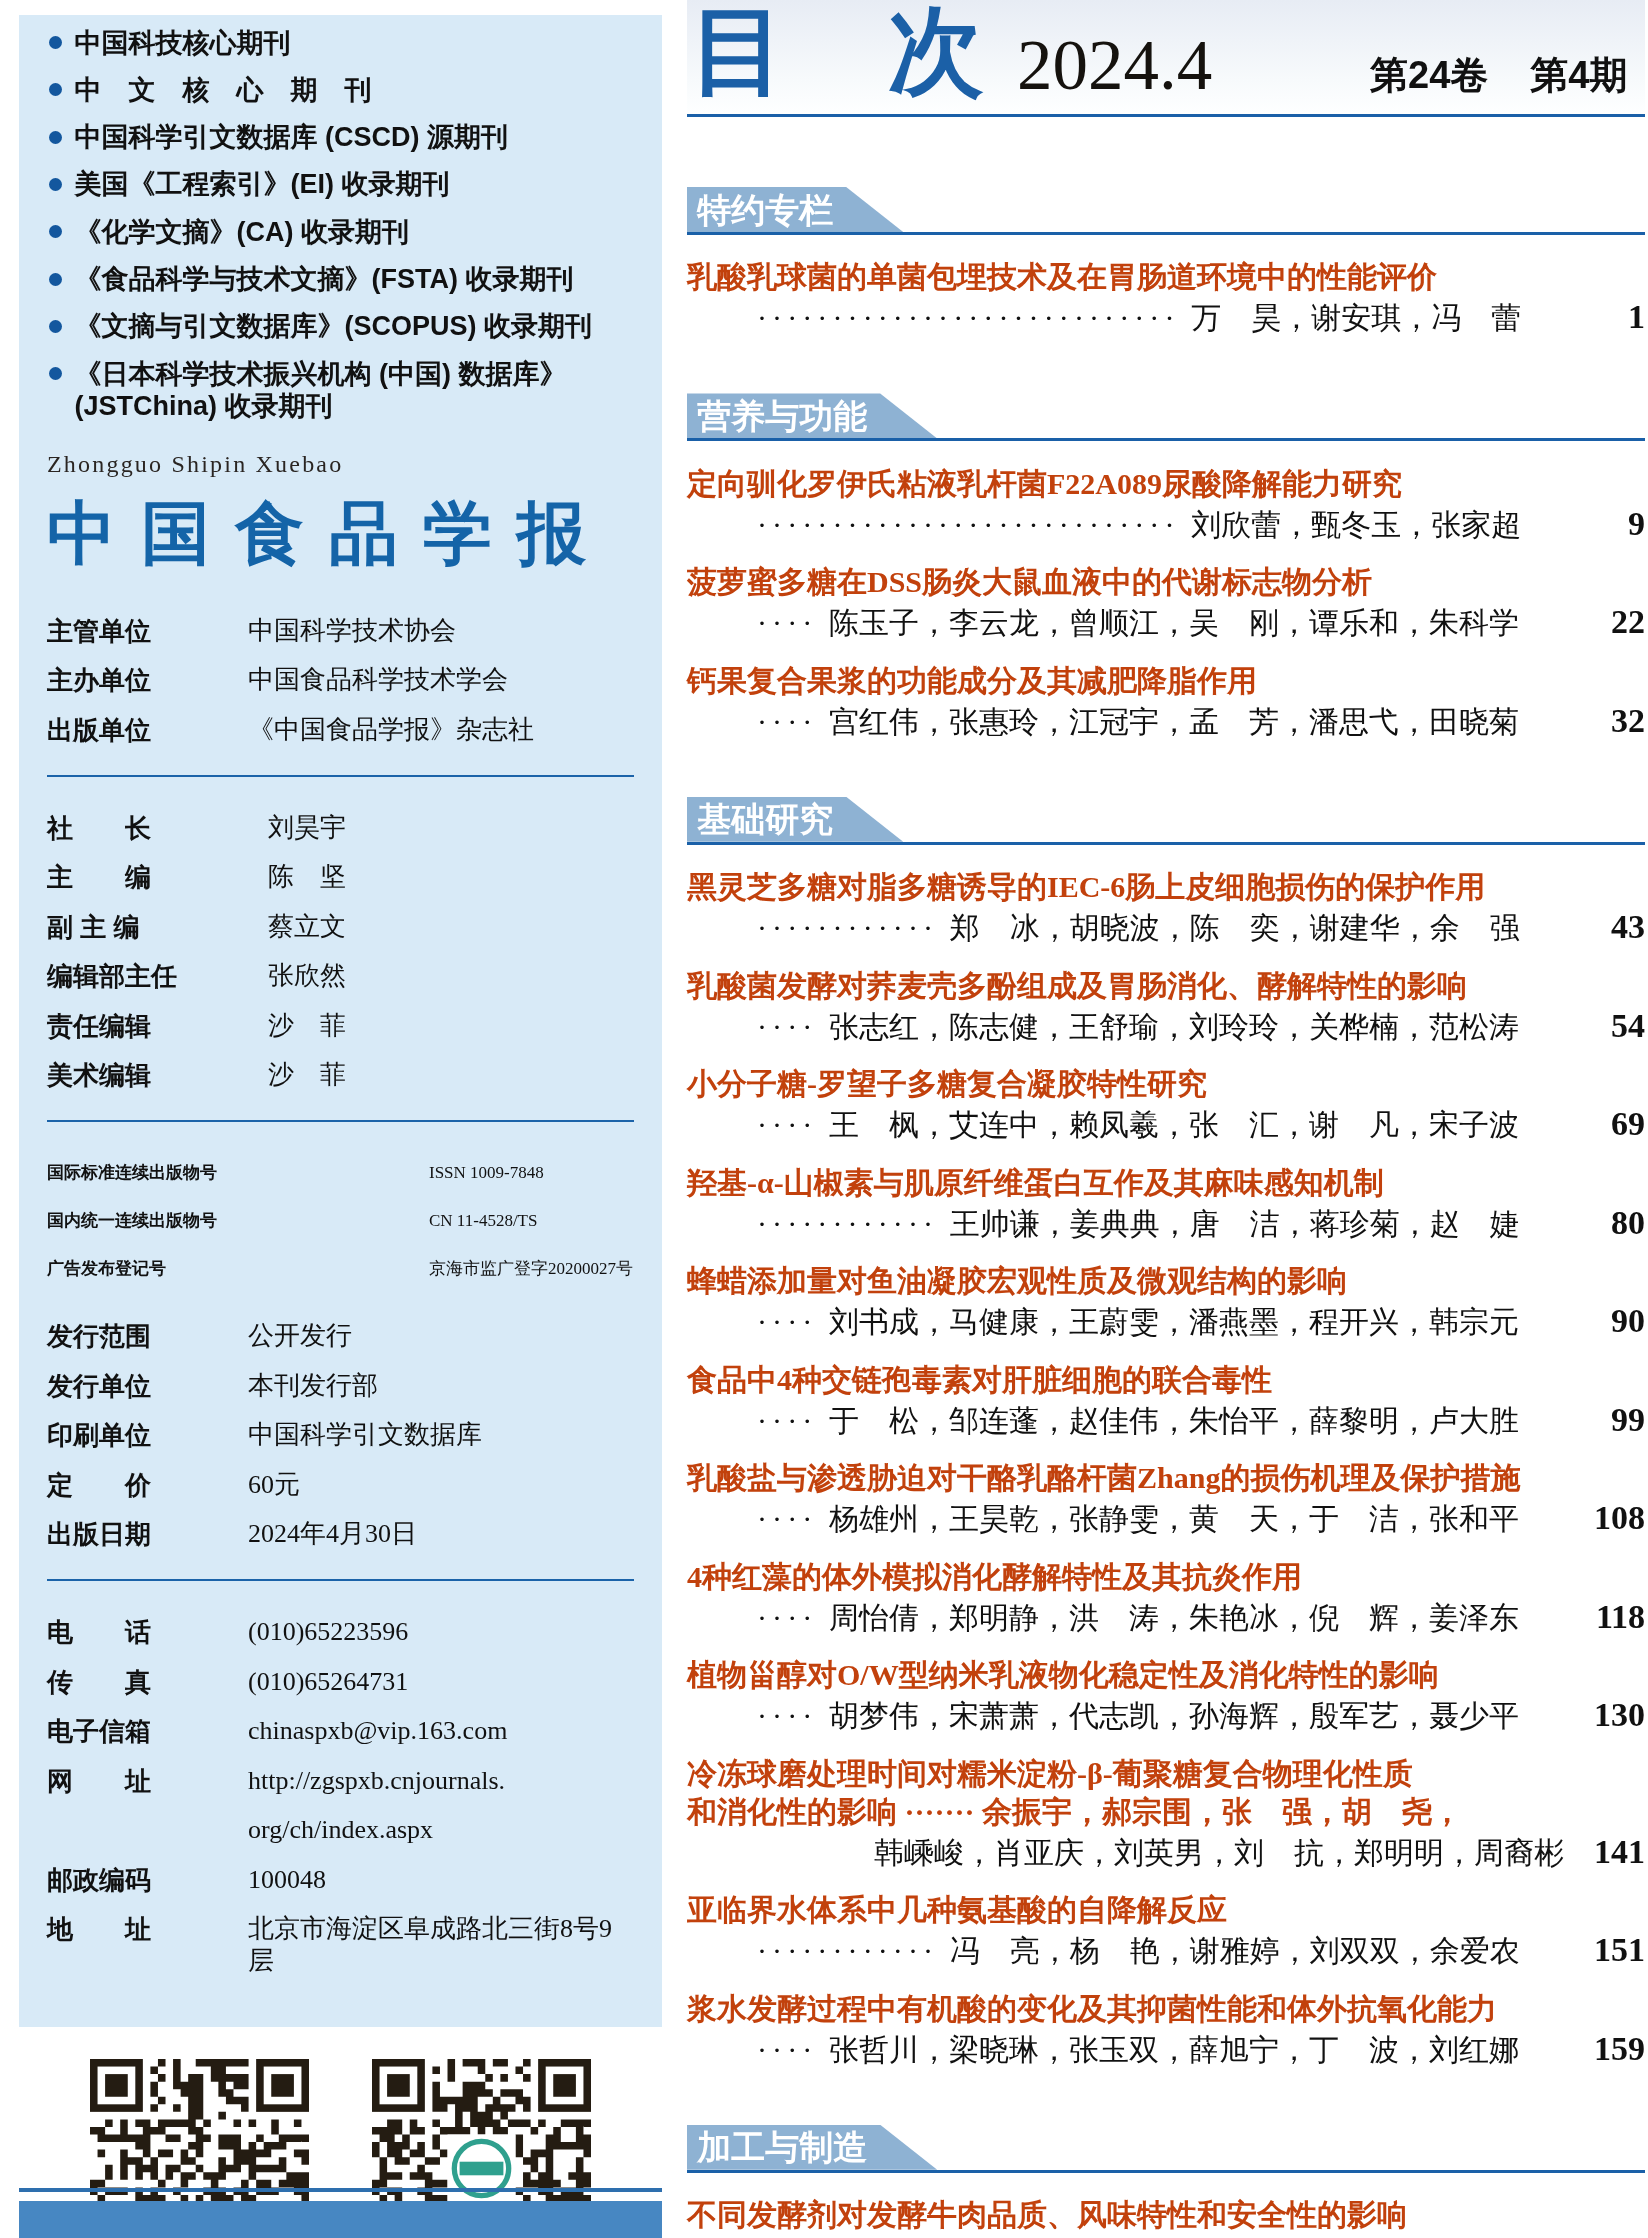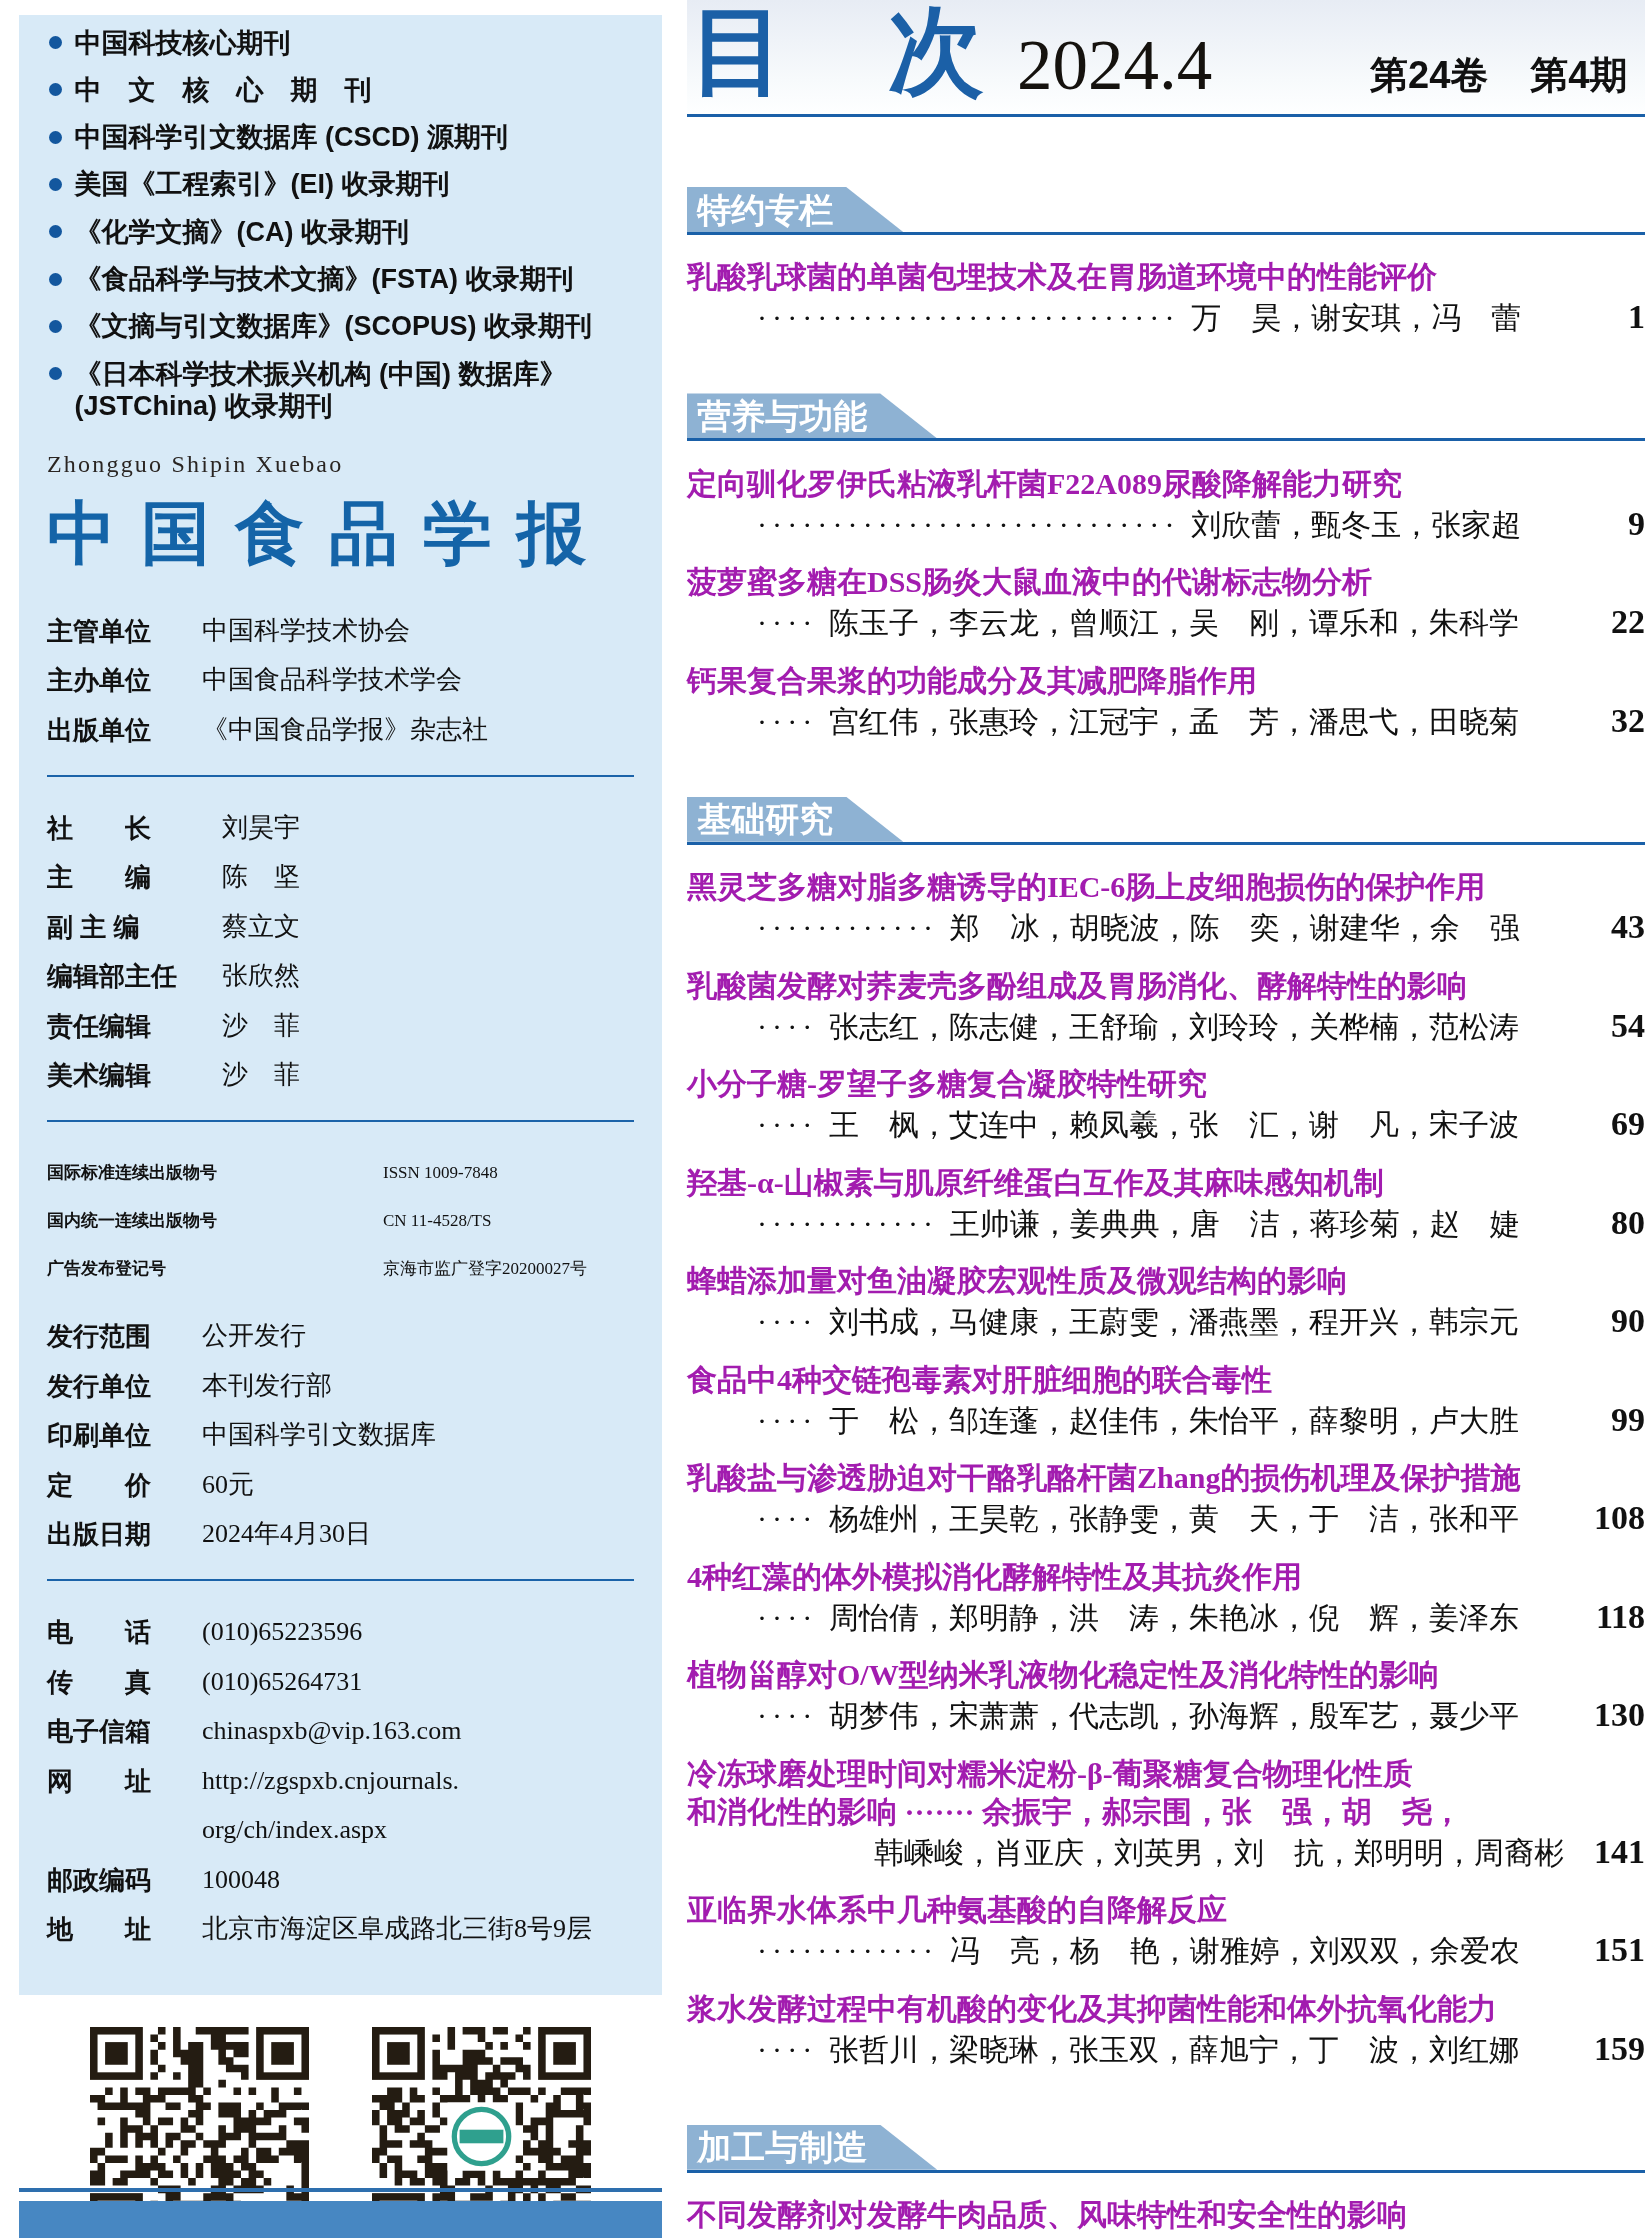--- a/index.html
+++ b/index.html
@@ -13,21 +13,21 @@
   .badge{display:flex;align-items:flex-start;margin-bottom:15.3px;font-weight:bold;
          font-size:27px;line-height:32px;}
   .badge .dot{flex:0 0 auto;width:13px;height:13px;border-radius:50%;background:#13579e;
               margin:9.5px 13px 0 1.5px;}
   .badge .btx{white-space:pre-line;}
   .jname{margin-top:29px;}
   .pinyin{font-family:"Liberation Serif",serif;font-size:24px;letter-spacing:2.2px;color:#2a2522;}
   .cnname{margin-top:10.2px;font-size:69px;font-weight:800;color:#1464a8;letter-spacing:25px;
           white-space:nowrap;}
   .block{margin-top:35px;}
-  .row{display:flex;align-items:flex-start;margin:0 0 17.5px 0;font-size:26px;line-height:32px;}
+  .row{display:flex;align-items:flex-start;margin:0 0 17.5px 0;font-size:26px;line-height:32px;gap:46px;}
   .row .lbl{flex:0 0 aupx;font-weight:bold;}
   .orgs .lbl,.pubs .lbl,.contact .lbl{flex:0 0 155px;font-weight:bold;}
   .staff .lbl{flex:0 0 175px;font-weight:bold;}
   .issn .row{font-size:17px;margin-bottom:16px;}
   .issn .lbl{flex:0 0 336px;font-weight:bold;}
   .row .val{font-family:"Liberation Serif",serif;}
   hr.bdiv{border:none;border-top:2.9px solid #1b63a9;margin:29px 0 31px 0;}
   .qr-zone{background:#ffffff;padding-top:32px;display:flex;justify-content:center;gap:41px;}
   .qr-box{width:241px;text-align:center;}
   .qr-box svg{width:219px;height:219px;display:block;margin:0 auto;background:#fff;}
@@ -44,21 +44,21 @@
              font-size:71px;line-height:73px;color:#15120e;}
   .hdr-vol{position:absolute;left:683px;top:50px;font-size:38px;font-weight:bold;display:flex;gap:42px;}
   .section{margin-top:54px;}
   .section:first-of-type{margin-top:70px;}
   .sec-head{border-bottom:3.7px solid #1a60a8;}
   .banner{display:inline-block;background:#8eb2d3;color:#ffffff;font-weight:800;font-size:34px;
           line-height:42px;padding:1.5px 70px 1.5px 10.2px;
           clip-path:polygon(0 0,calc(100% - 57px) 0,100% 100%,0 100%);}
   .art{margin-top:17.5px;}
   .articles > .art:first-child{margin-top:23.4px;}
-  .t{font-family:"Liberation Serif",serif;font-weight:600;font-size:30px;line-height:38px;color:#a21caf;}
+  .t{font-family:"Liberation Serif",serif;font-weight:600;font-size:30px;line-height:38px;color:#c2410c;}
   .t.cont:empty{display:none;}
   .a{display:flex;align-items:baseline;font-family:"Liberation Serif",serif;font-size:30px;
      line-height:42px;padding-left:70px;}
   .leader{letter-spacing:5.1px;white-space:pre;}
   .names{margin-left:11.7px;white-space:nowrap;}
   .pg{margin-left:auto;padding-left:22px;font-weight:700;font-size:34px;
       font-family:"Liberation Serif",serif;}
 </style>
 </head>
 <body>

